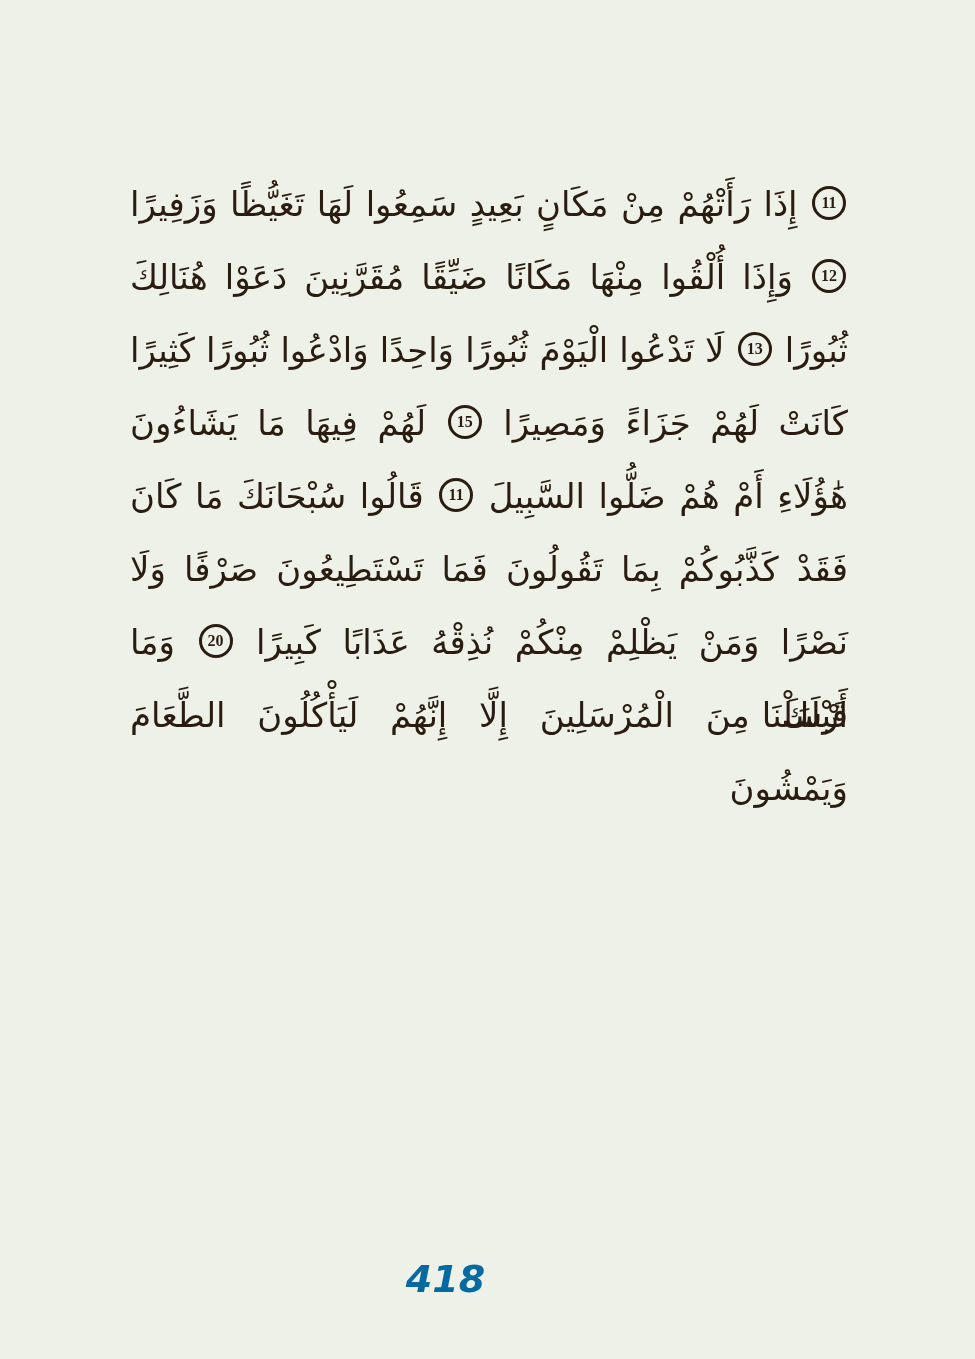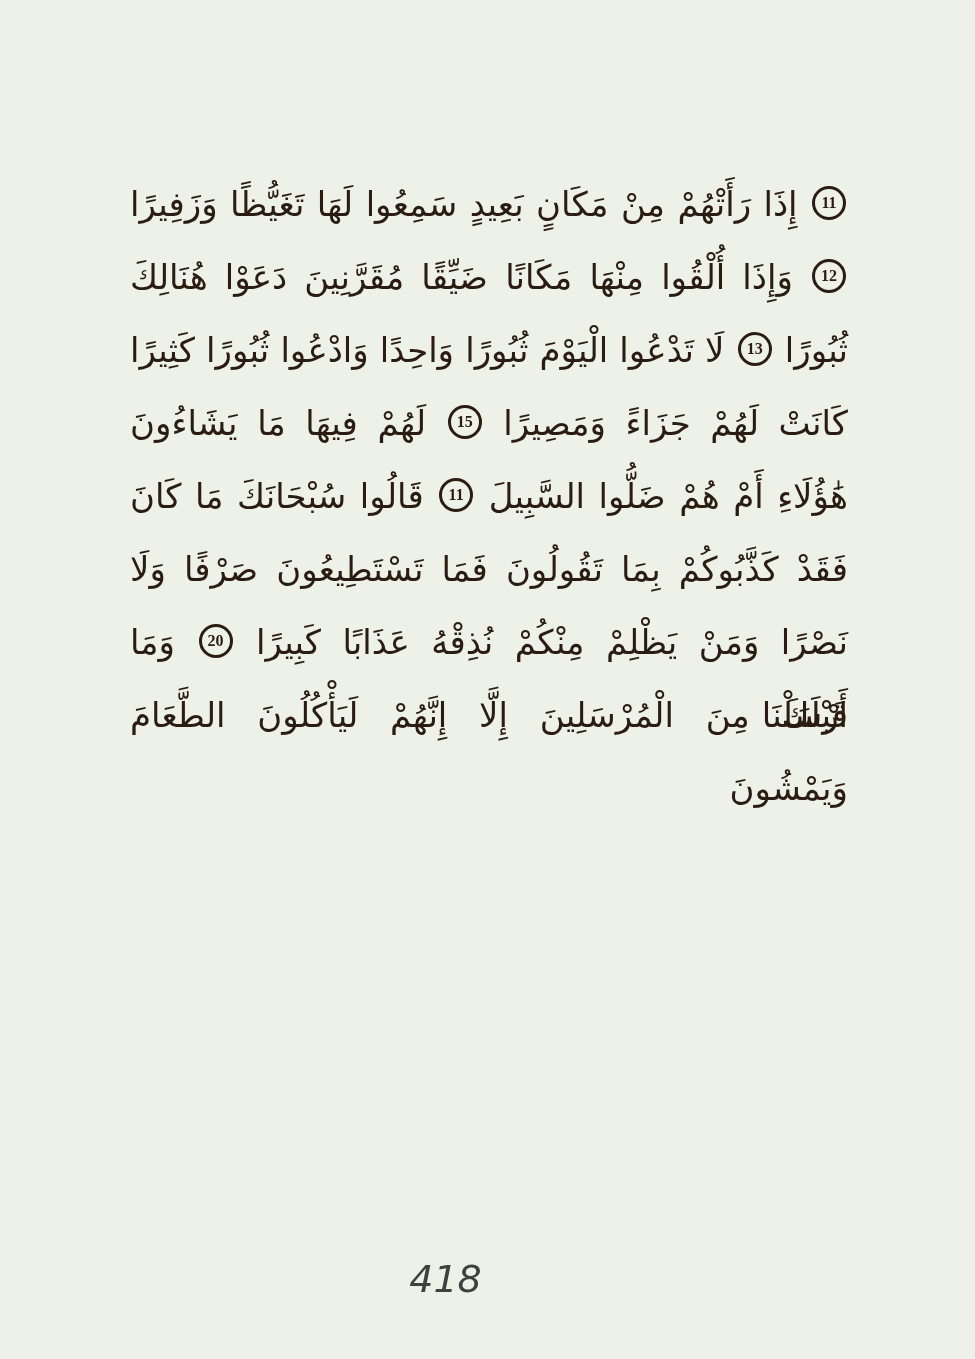--- a/index.html
+++ b/index.html
@@ -60,22 +60,22 @@
     font-family: Liberation Serif, serif;
   }
   .page-number {
     position: absolute;
     bottom: 58px;
     left: 50%;
     transform: translateX(-50%);
     margin-left: -42px;
     font-size: 38px;
     font-style: italic;
-    font-weight: normal;
-    color: #404040;
+    font-weight: bold;
+    color: #0369a1;
     font-family: "DejaVu Sans", sans-serif;
     text-align: right;
   }
 </style>
 </head>
 <body>
 
 <div class="page">
   <div class="text-block" dir="rtl">
       <div class="line"><span class="verse-marker">11</span> <span class="ayah-text">إِذَا رَأَتْهُمْ مِنْ مَكَانٍ بَعِيدٍ سَمِعُوا لَهَا تَغَيُّظًا وَزَفِيرًا</span></div>

